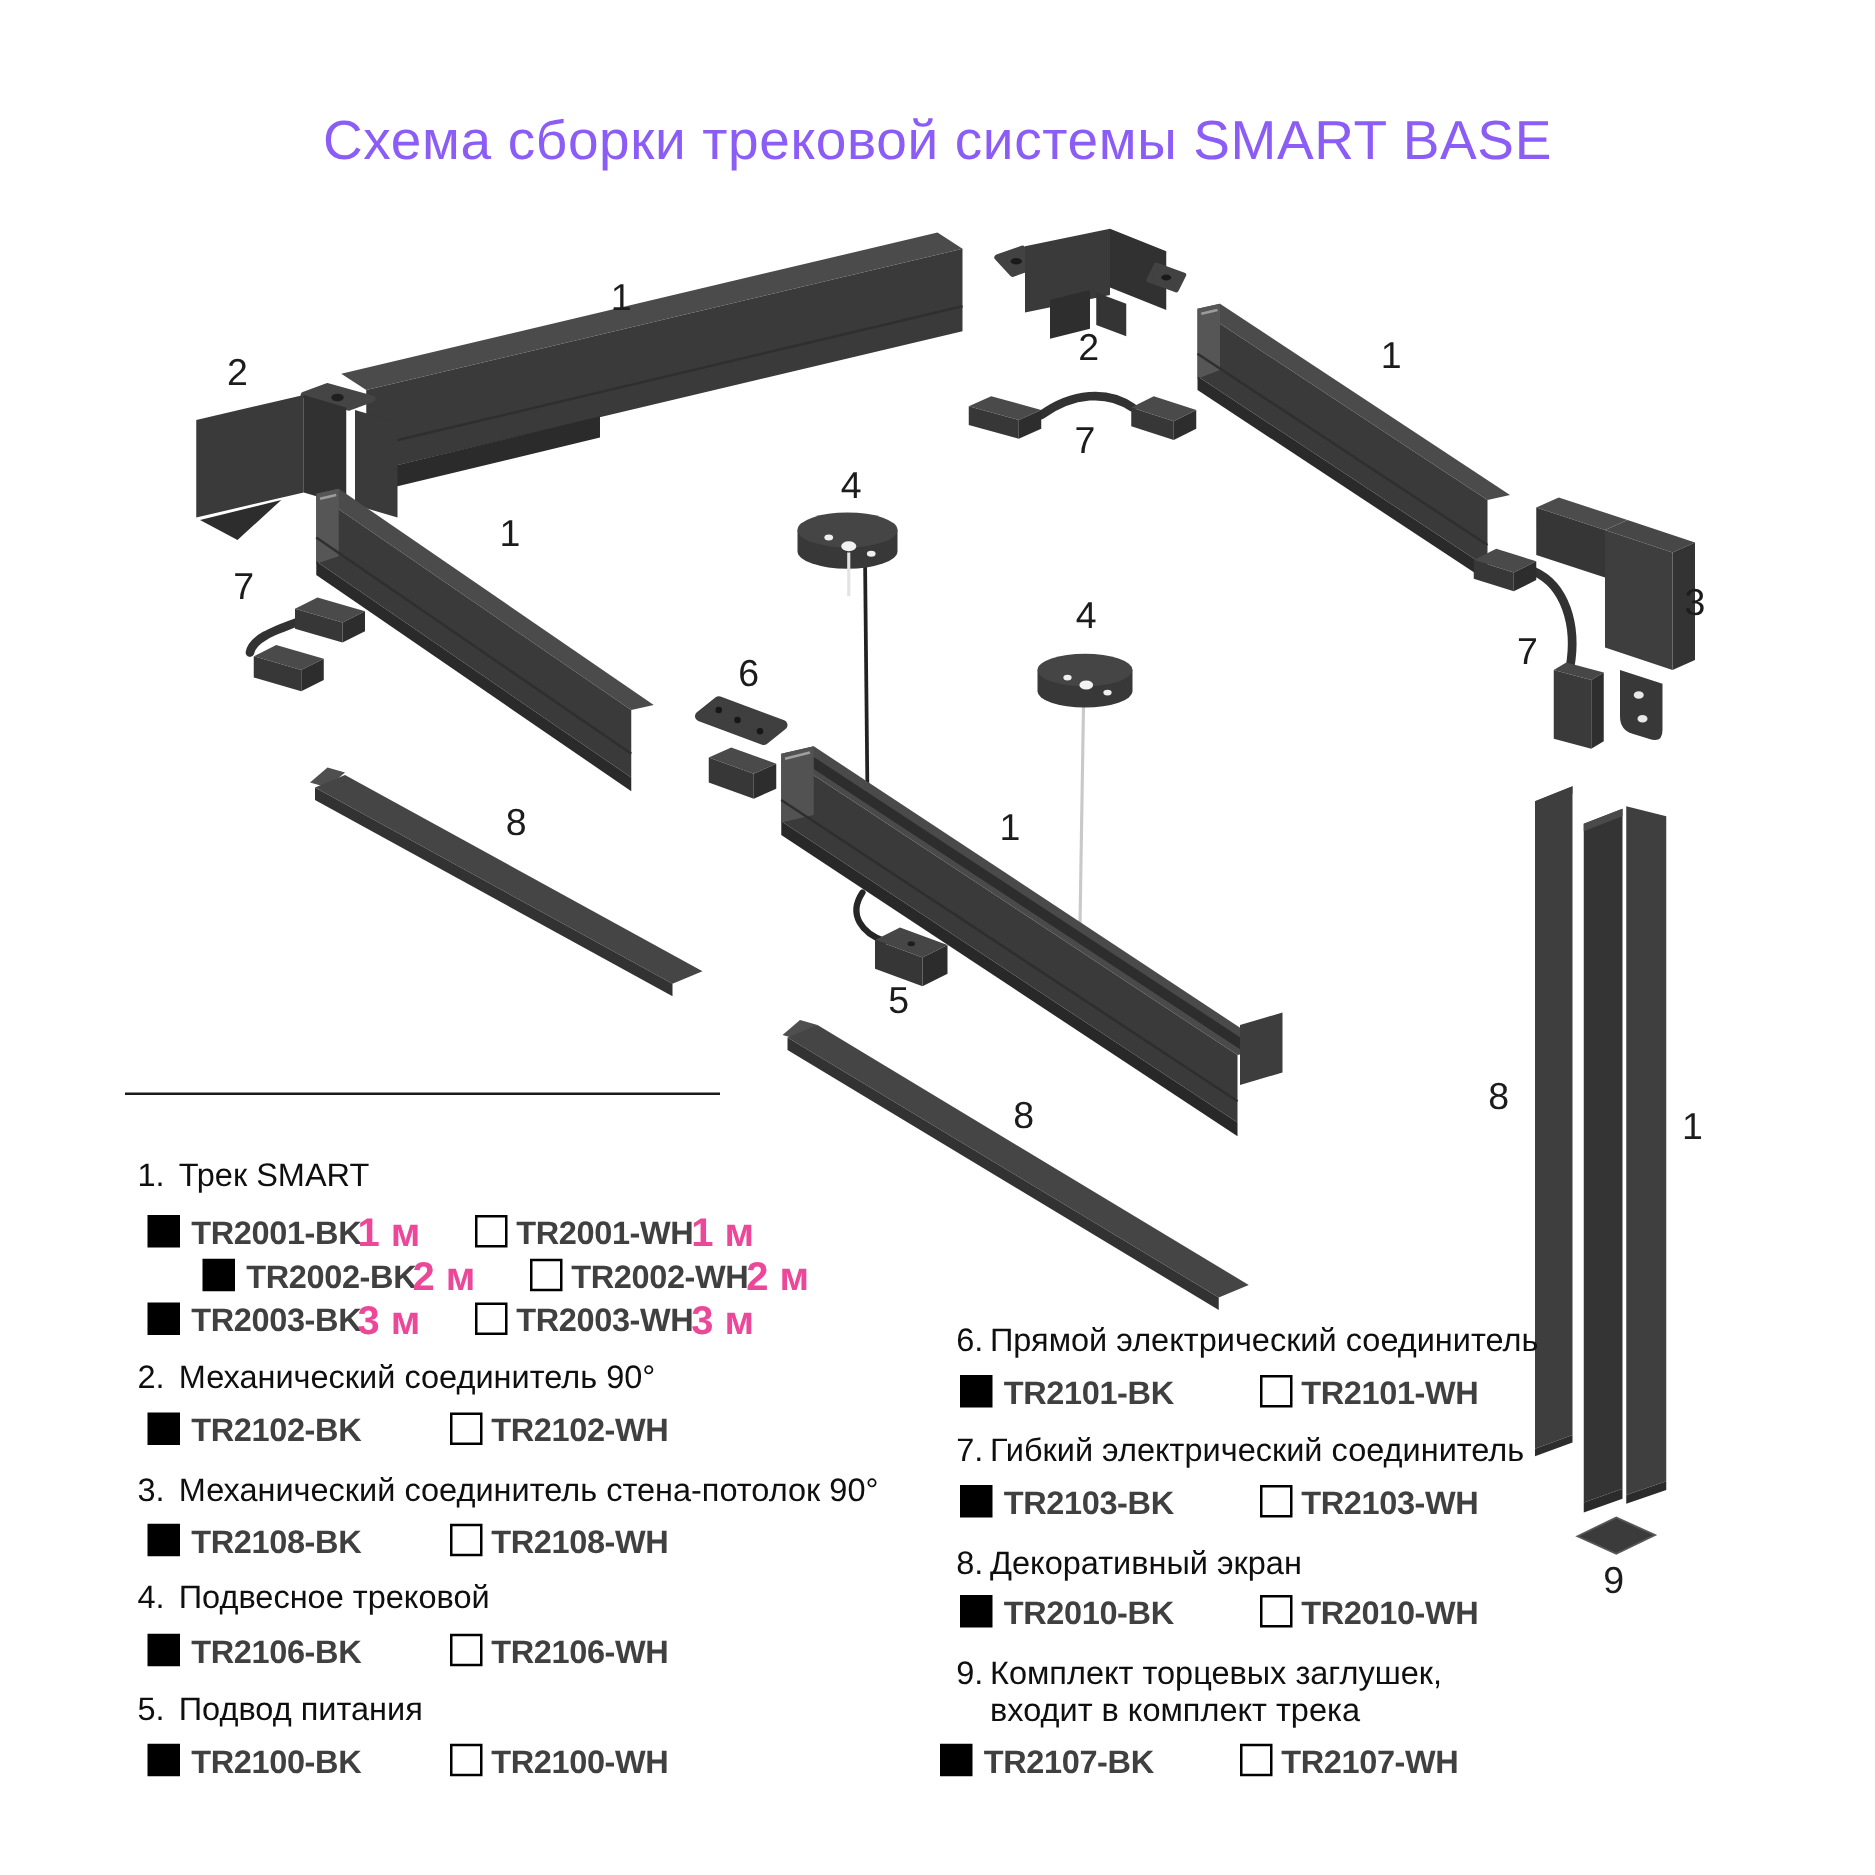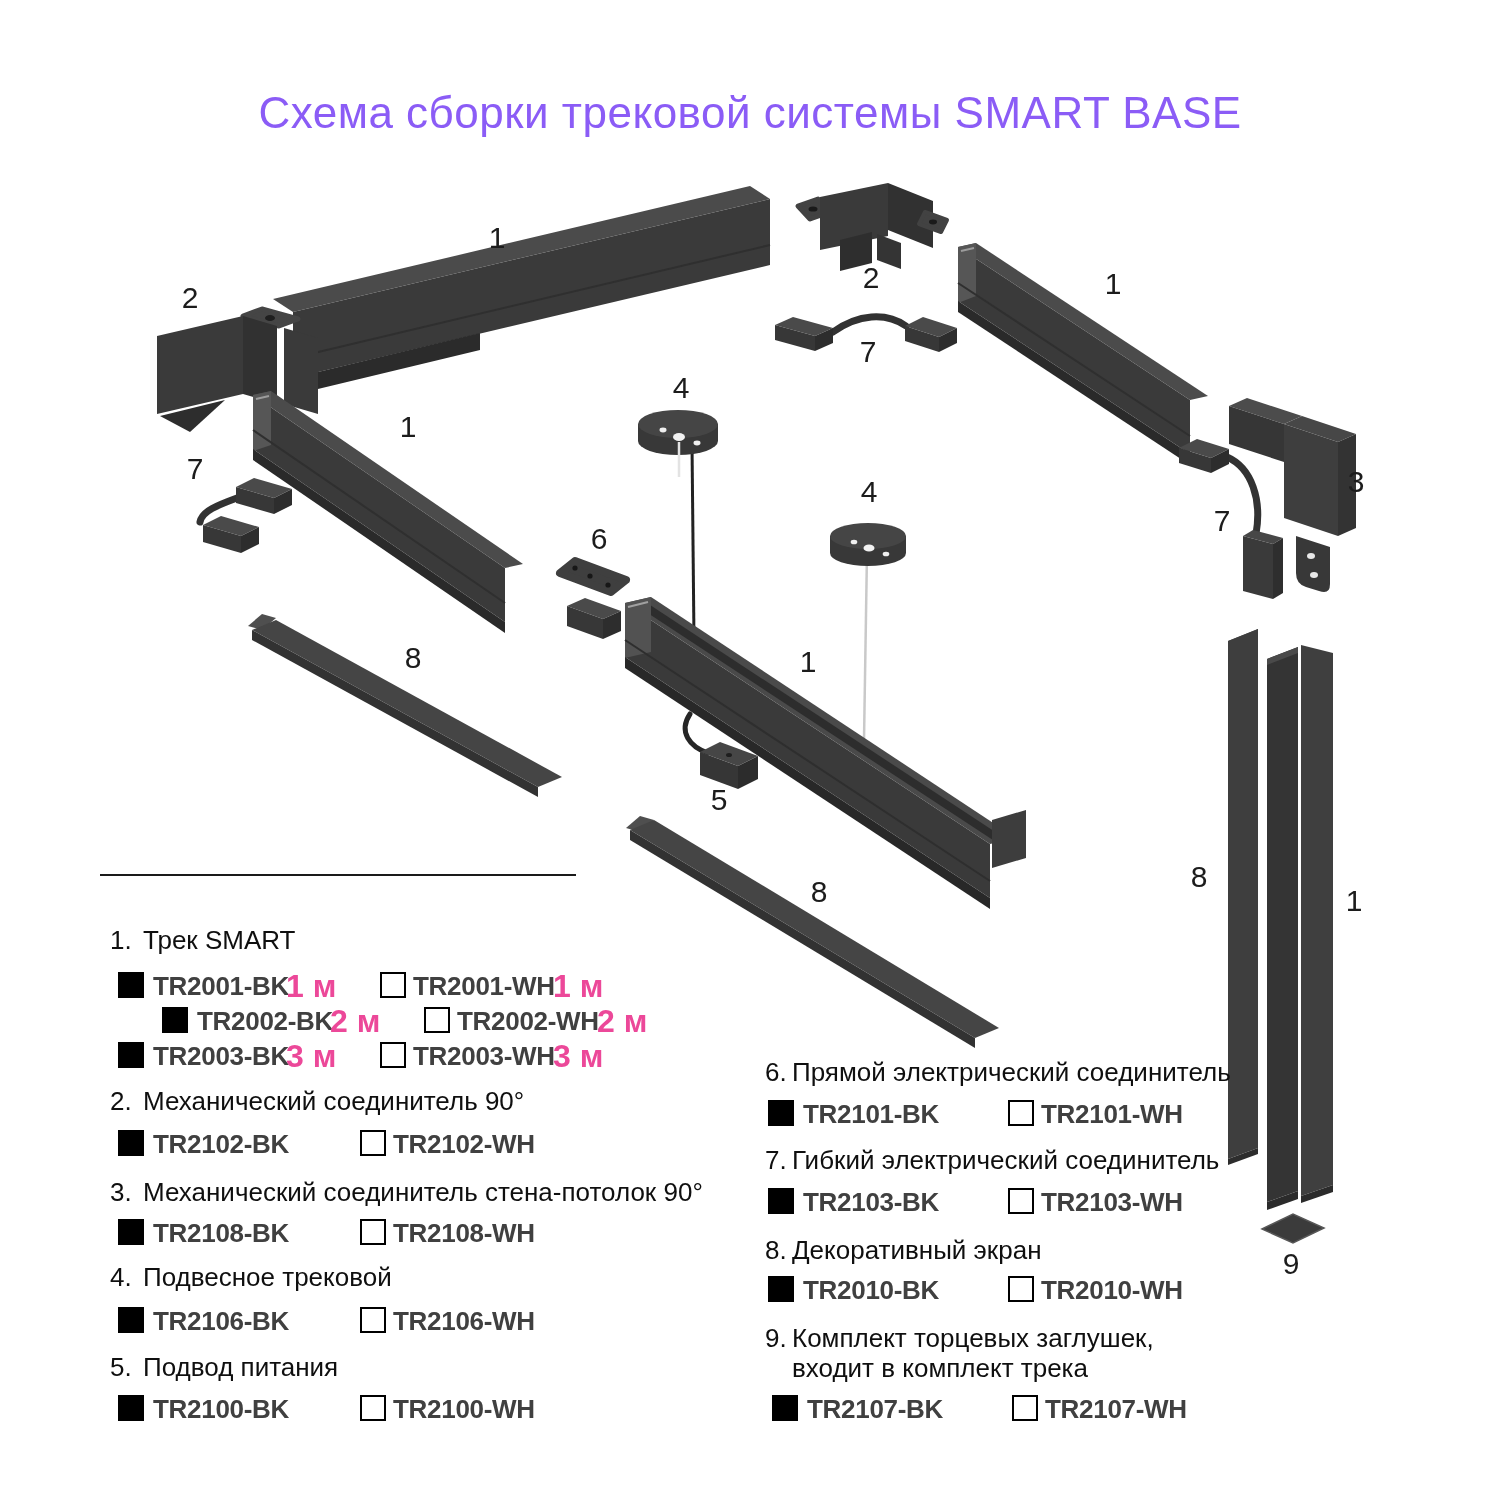--- a/index.html
+++ b/index.html
@@ -339,20 +339,20 @@
     <span class="sw sw-wh c-sw-wh"></span>
     <span class="code c-code-wh">TR2010-WH</span>
   </div>
 
   <div class="sec sec-r" style="left:765px;top:1323px;">
     <div class="sec-h"><span class="num">9.</span><span class="ttl">Комплект торцевых заглушек,</span></div>
     <div class="sec-h" style="margin-top:0;">
         <span class="ttl">входит в комплект трека</span>
       </div>
   </div>
-  <div class="lrow w3" style="left:772px;top:1395px;width:480px;">
+  <div class="lrow w3" style="left:752px;top:1395px;width:480px;">
     <span class="sw sw-bk c-sw-bk"></span>
     <span class="code c-code-bk">TR2107-BK</span>
     <span class="sw sw-wh c-sw-wh"></span>
     <span class="code c-code-wh">TR2107-WH</span>
   </div>
 
 </div>
 
 </body></html>

